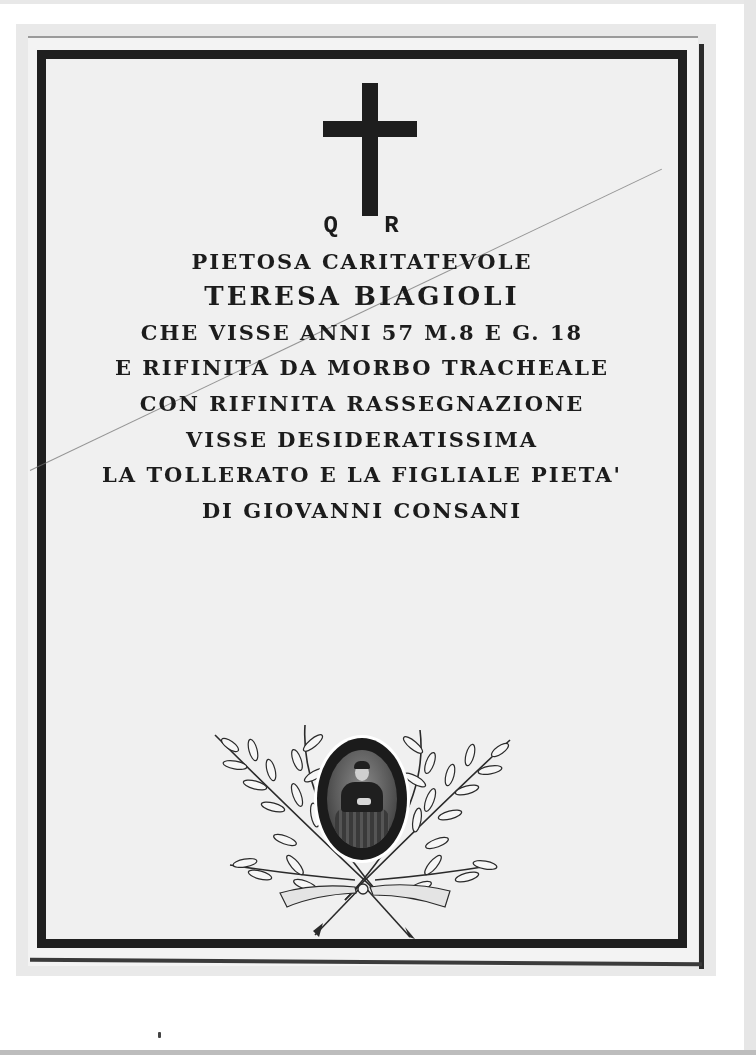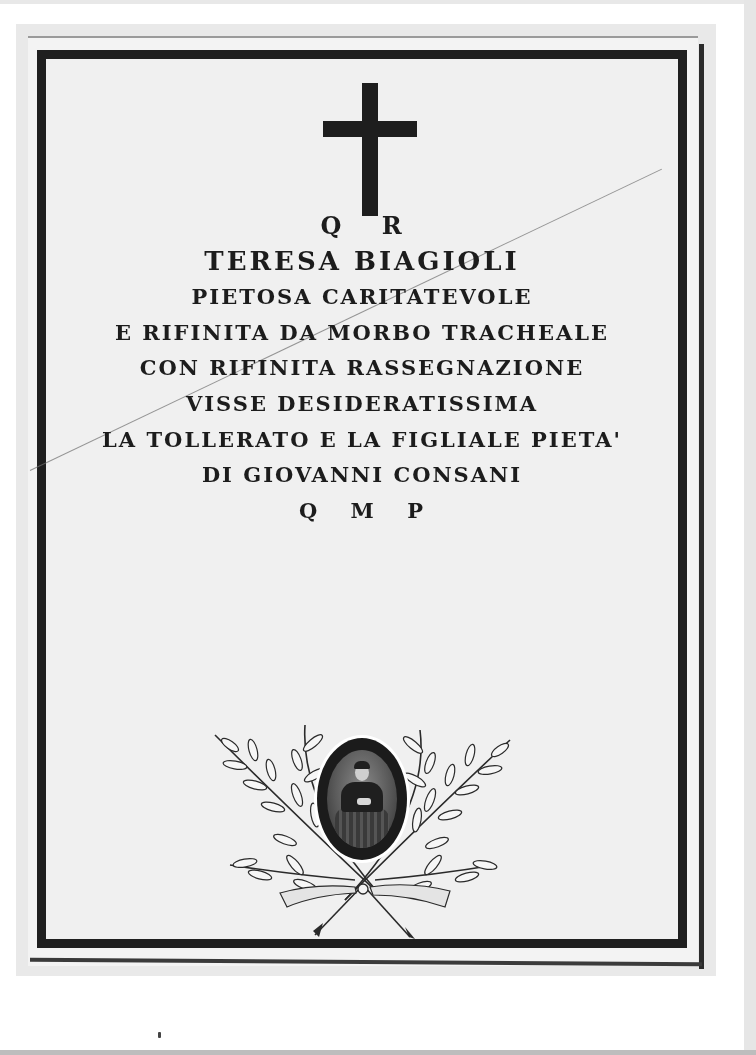--- a/index.html
+++ b/index.html
@@ -52,21 +52,21 @@
   }
   .inscription {
     position:absolute; left:46px; top:208px; width:632px;
     text-align:center; color:#1c1c1c;
   }
   .line {
     font-weight:bold; letter-spacing:2px; white-space:nowrap;
     font-size:21px; line-height:35.6px; height:35.6px;
   }
   .line.big { font-size:26px; letter-spacing:3px; }
-  .line.abbr { word-spacing:28px; }
+  .line.abbr { word-spacing:28px;font-family:Liberation Mono, monospace; }
   .line.abbr2 { word-spacing:22px; }
   .emblem {
     position:absolute; left:205px; top:715px; width:320px; height:225px;
   }
   .portrait {
     position:absolute; left:317px; top:738px; width:90px; height:122px;
     border-radius:50%; background:#1b1b1b;
     box-shadow:0 0 0 3px #ffffff;
   }
   .portrait-inner {
@@ -112,28 +112,28 @@
 
 <div class="frame"></div>
 
 <div class="cross-v"></div>
 <div class="cross-h"></div>
 
 <div class="crack"></div>
 
 <div class="inscription">
   <div class="line abbr" style="font-size:24px;">Q        R</div>
+  <div class="line">PIETOSA  CARITATEVOLE</div>
   <div class="line big">TERESA  BIAGIOLI</div>
-  <div class="line">PIETOSA  CARITATEVOLE</div>
+  <div class="line">CHE VISSE  ANNI 57 M.8  E  G. 18</div>
   <div class="line">E RIFINITA DA MORBO  TRACHEALE</div>
   <div class="line">CON RIFINITA RASSEGNAZIONE</div>
   <div class="line">VISSE DESIDERATISSIMA</div>
   <div class="line">LA TOLLERATO E LA FIGLIALE  PIETA'</div>
   <div class="line">DI  GIOVANNI CONSANI</div>
-  <div class="line abbr2">Q   M   P</div>
 </div>
 
 <svg class="emblem" viewBox="0 0 320 225" xmlns="http://www.w3.org/2000/svg">
   <g fill="none" stroke="#2a2a2a" stroke-width="1.6">
 
     <path d="M10 20 Q80 90 175 180"></path>
     <path d="M100 10 Q95 90 175 180"></path>
     <path d="M25 150 Q90 160 150 165"></path>
 
     <path d="M305 25 Q230 95 140 185"></path>

